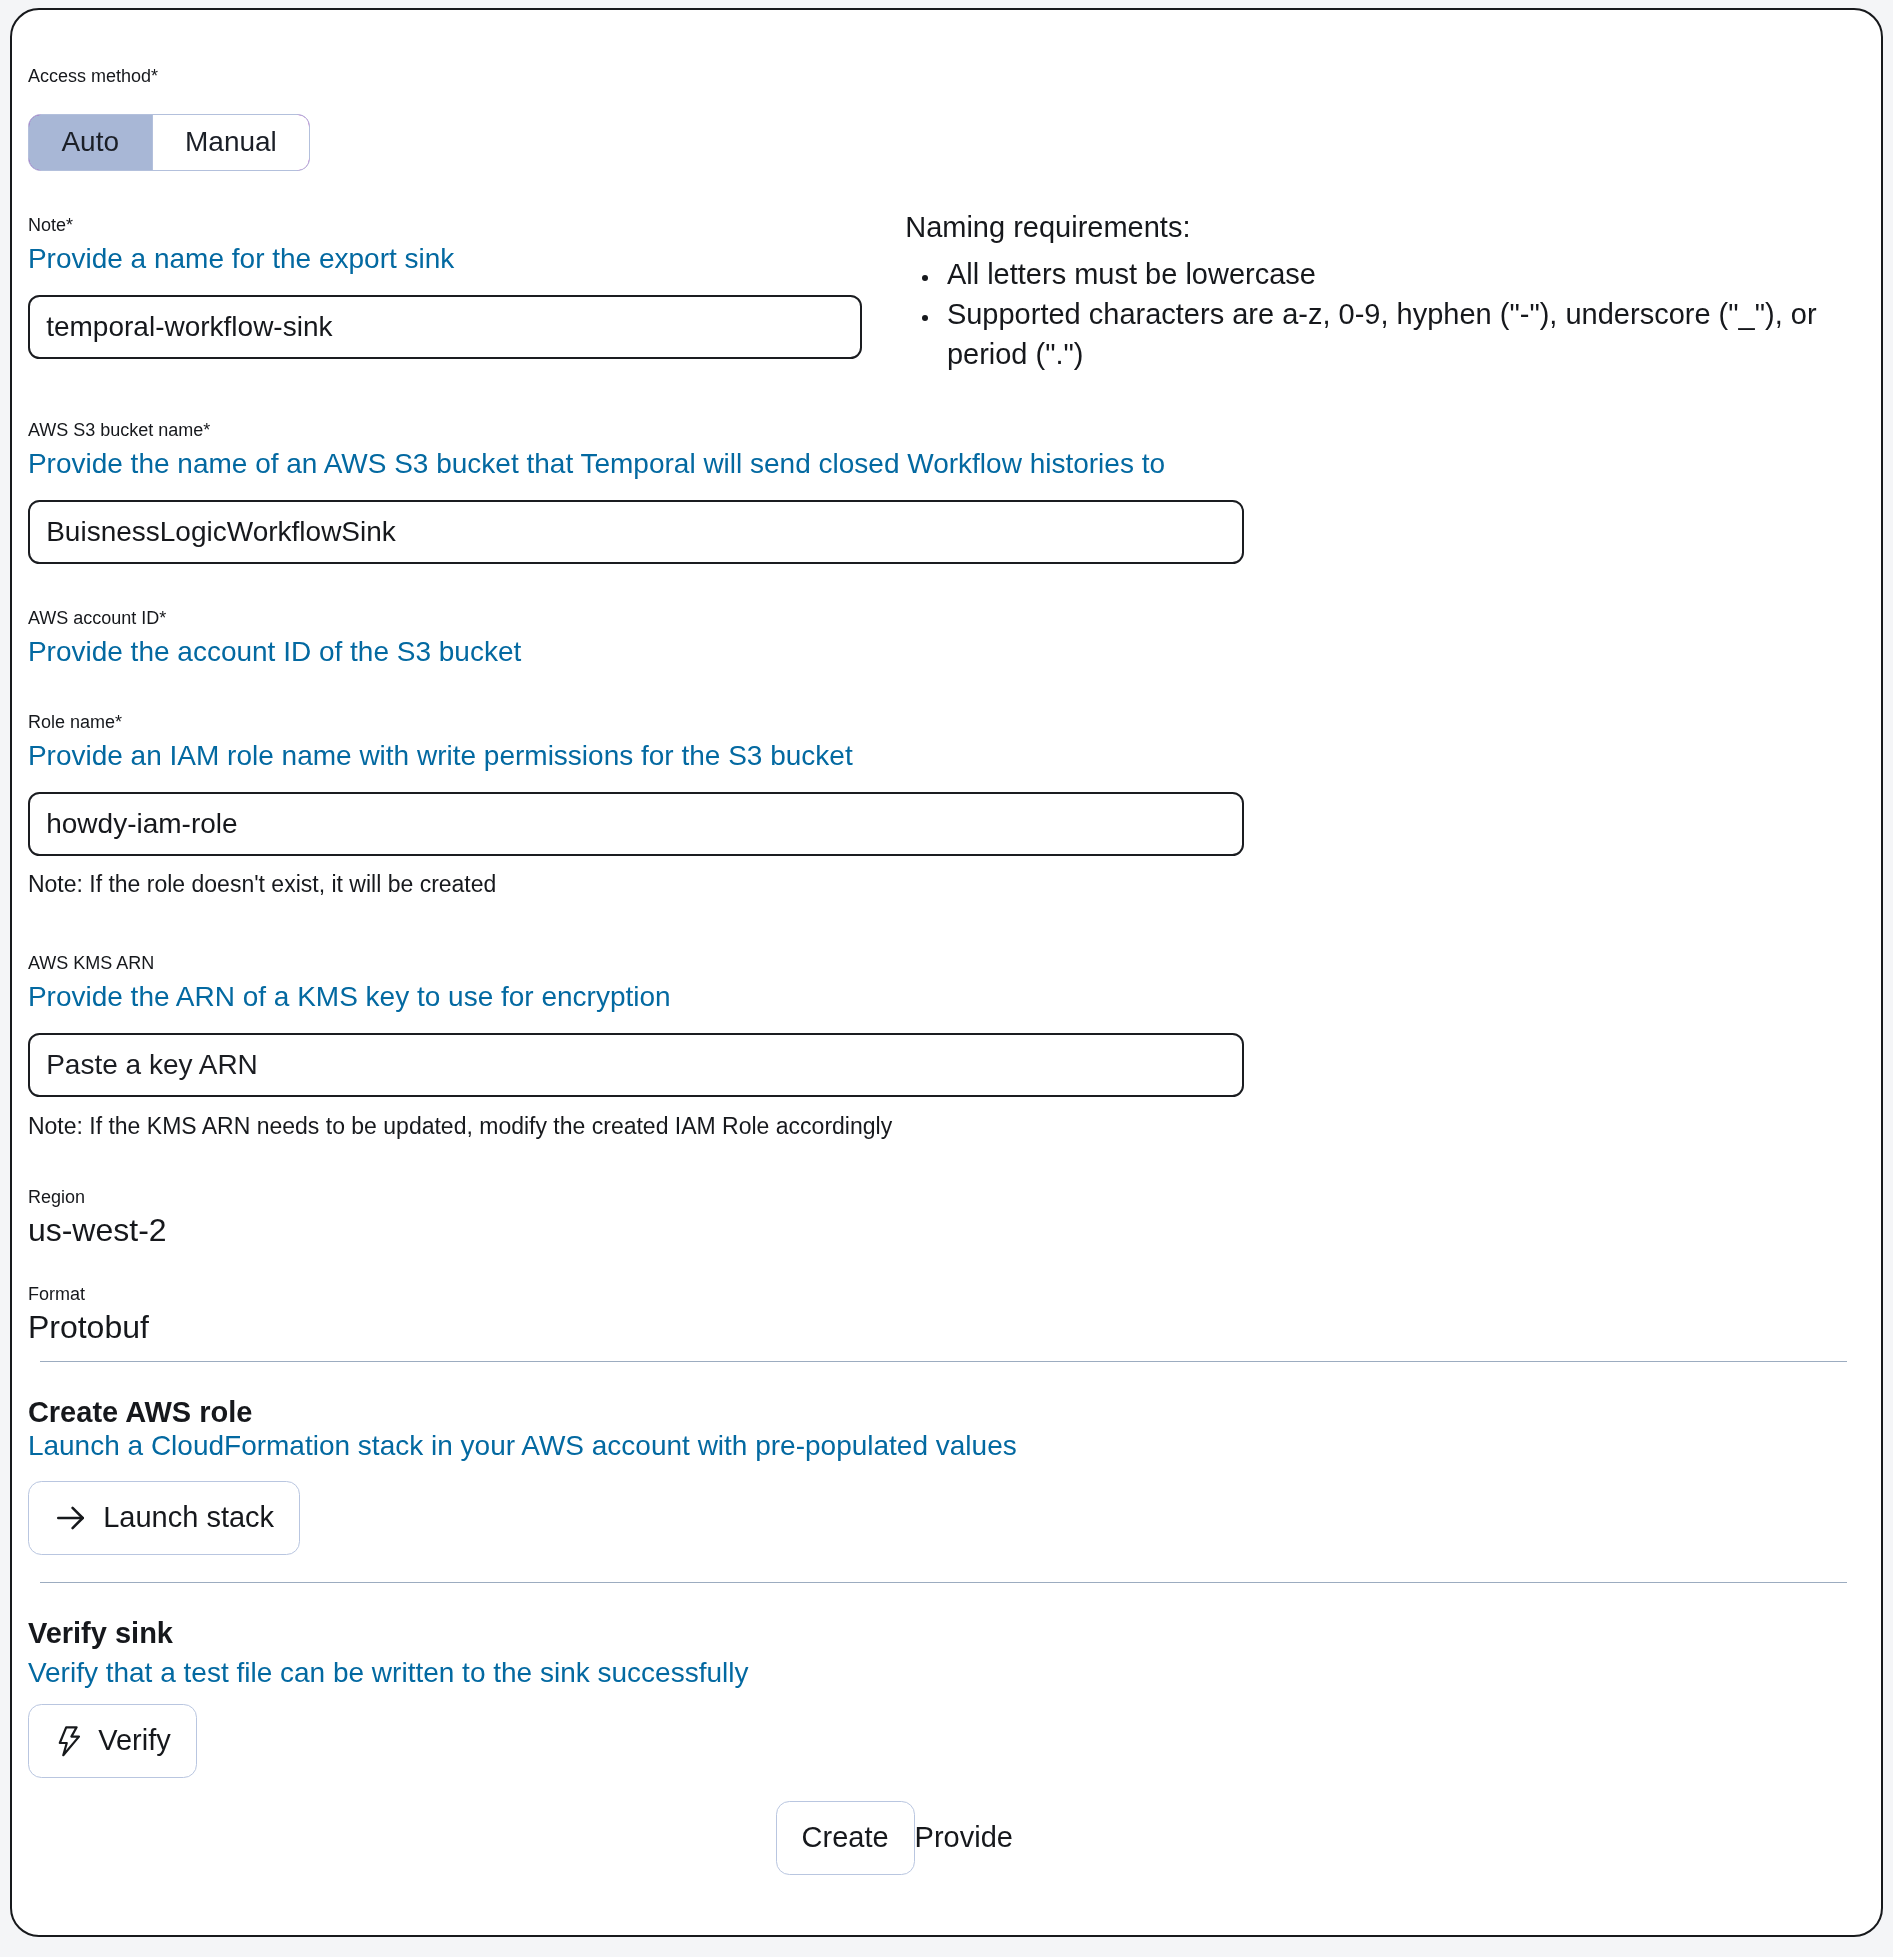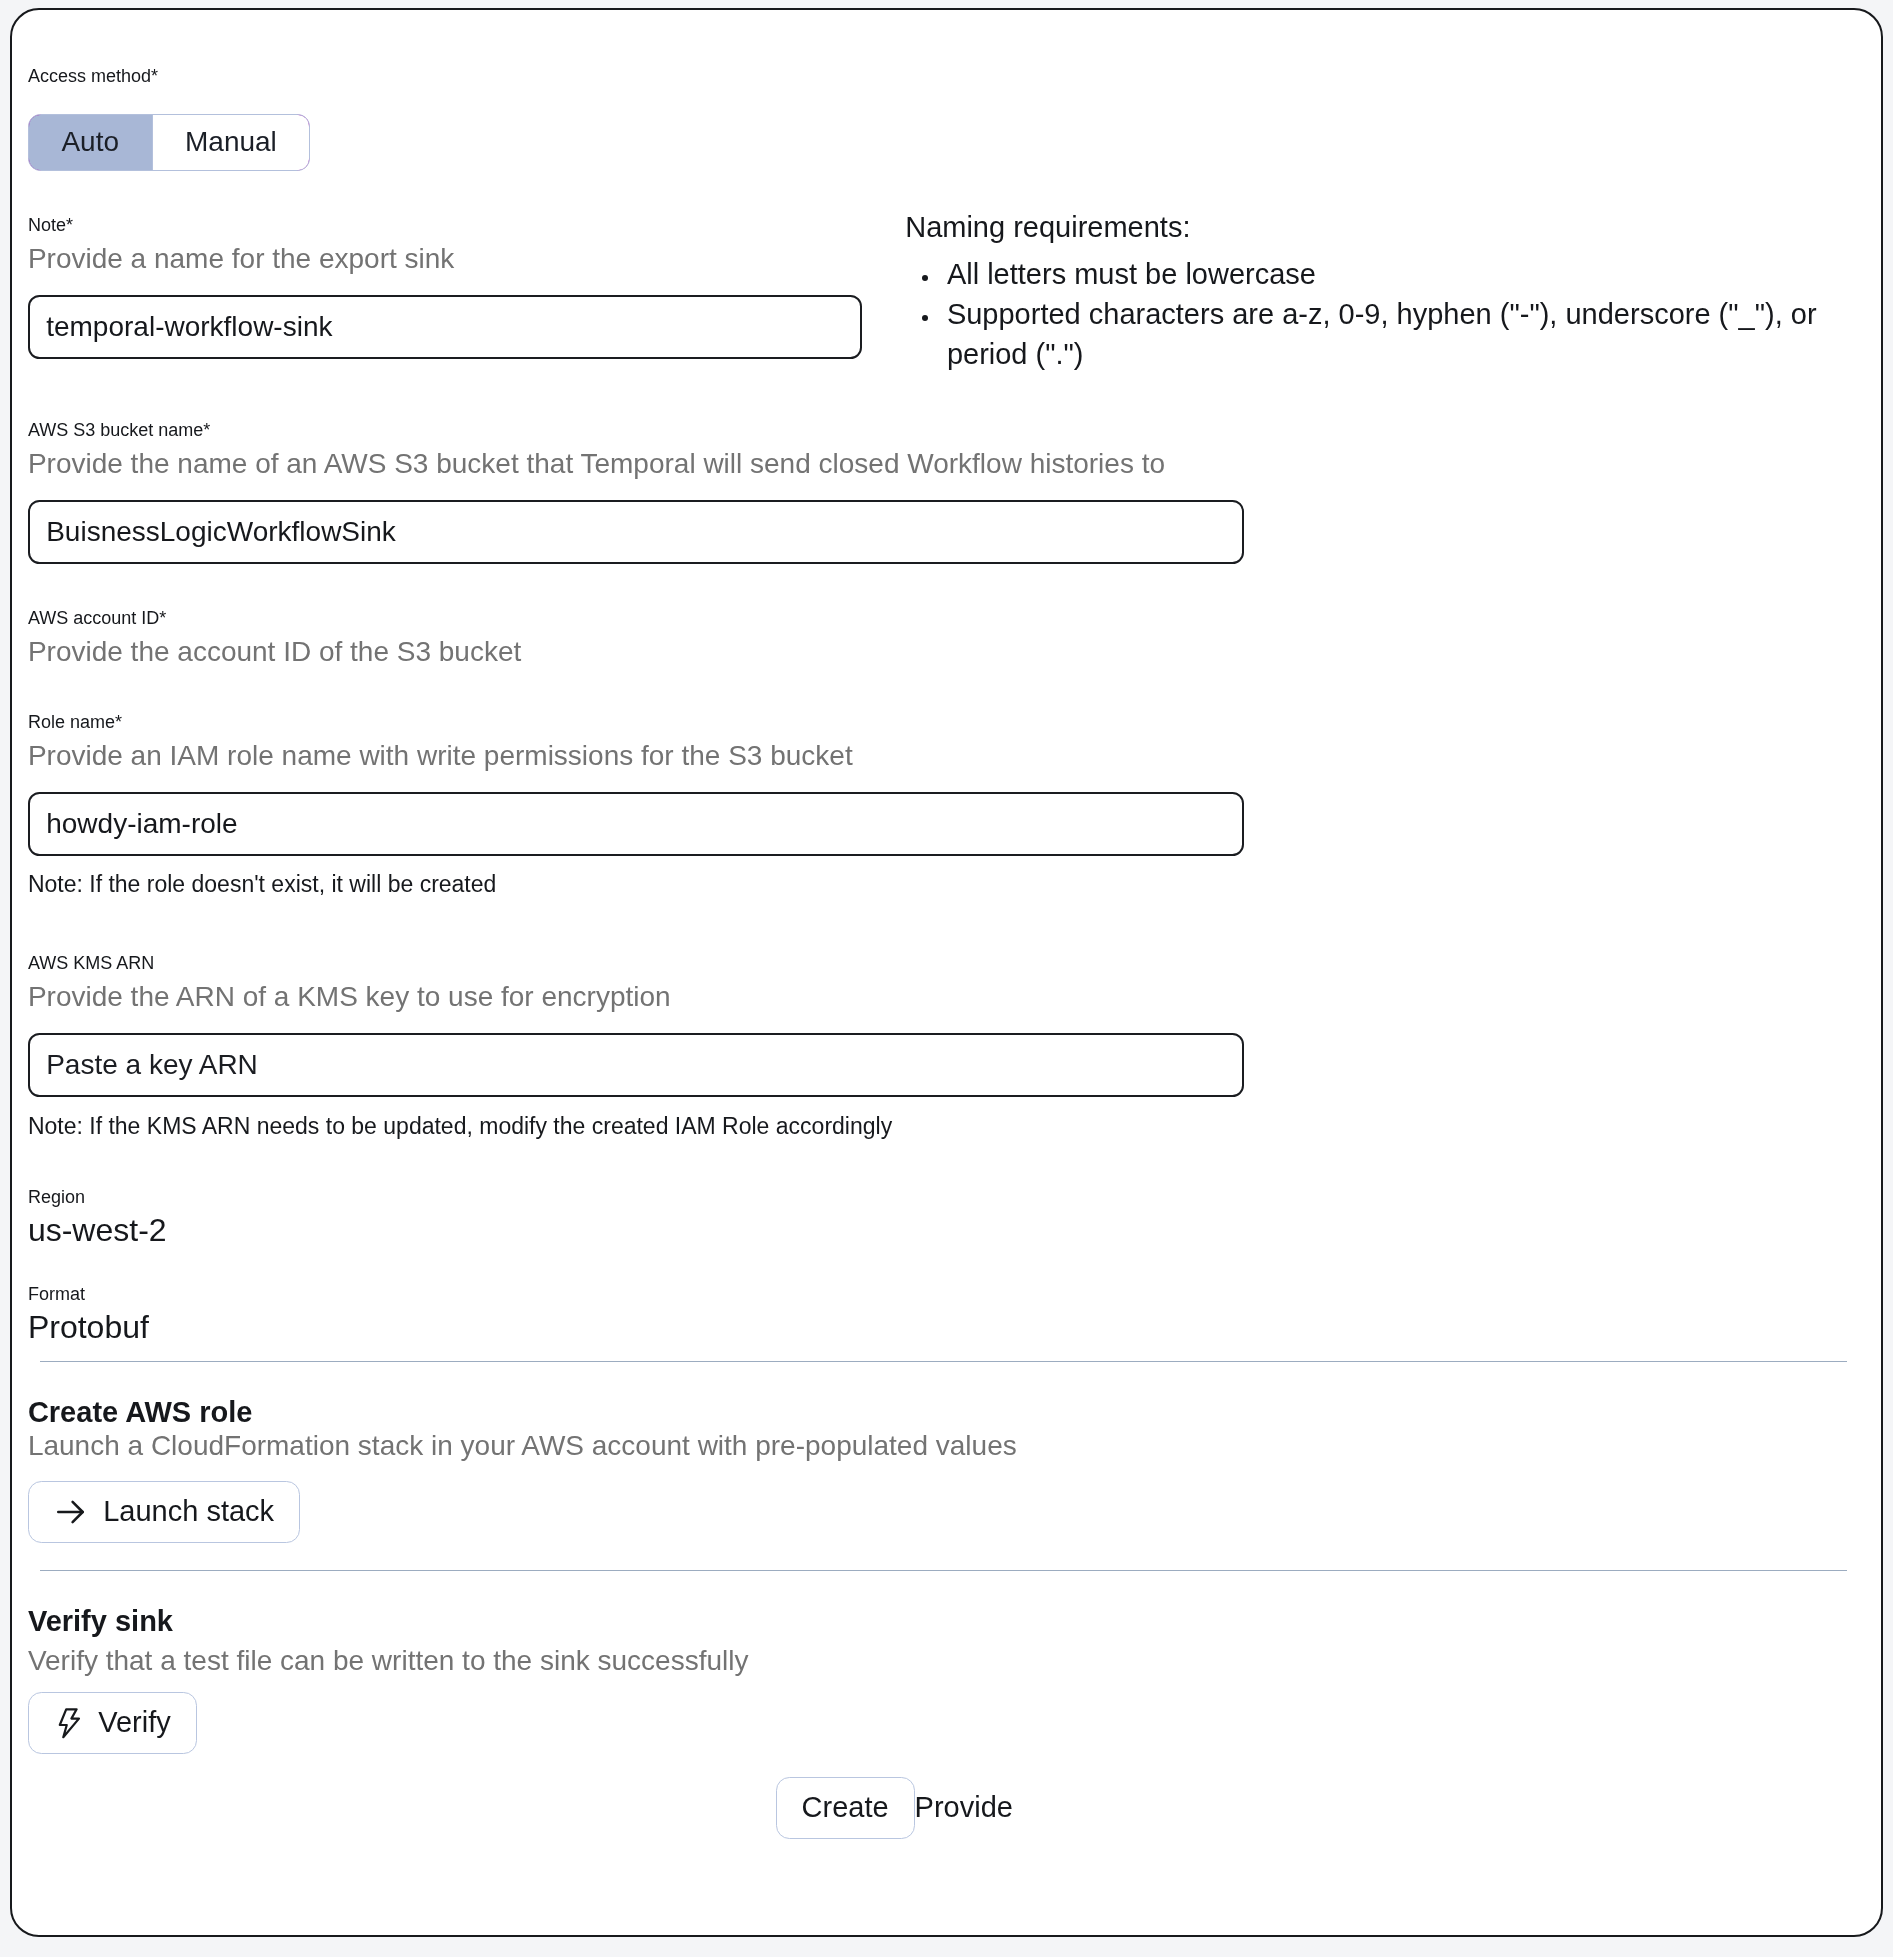--- a/index.html
+++ b/index.html
@@ -23,21 +23,21 @@
   .field-label {
     font-size: 18px;
     line-height: 33px;
     font-weight: 500;
     color: #16181c;
   }
   .field-desc {
     font-size: 28px;
     line-height: 33px;
     font-weight: 400;
-    color: #737373;
+    color: #0369a1;
   }
   
   .toggle-group {
     display: inline-flex;
     margin-top: 21px;
     border: 1.9px solid #b3c0dc;
     border-radius: 12.4px;
     overflow: hidden;
     background: #a21caf;
   }
@@ -103,21 +103,21 @@
     line-height: 33px;
     font-weight: 700;
     margin-top: 34px;
   }
   
   .btn {
     display: inline-flex;
     align-items: center;
     gap: 15.3px;
     margin-top: 19px;
-    height: 62px;
+    height: 74px;
     padding: 0 25px;
     background: #ffffff;
     border: 1.9px solid #b9c6e0;
     border-radius: 13.4px;
     font-family: inherit;
     font-size: 29px;
     color: #16181c;
     cursor: pointer;
   }
   .btn svg { flex: none; }

